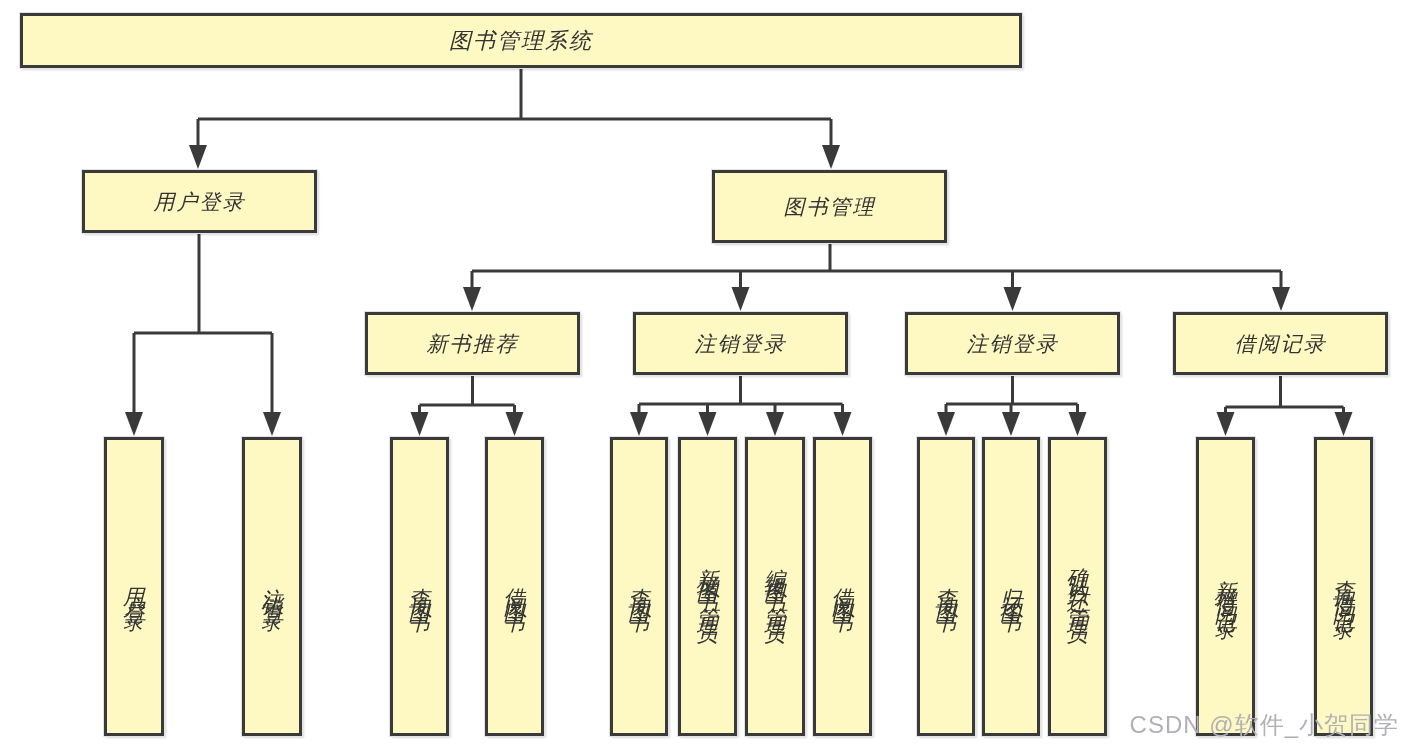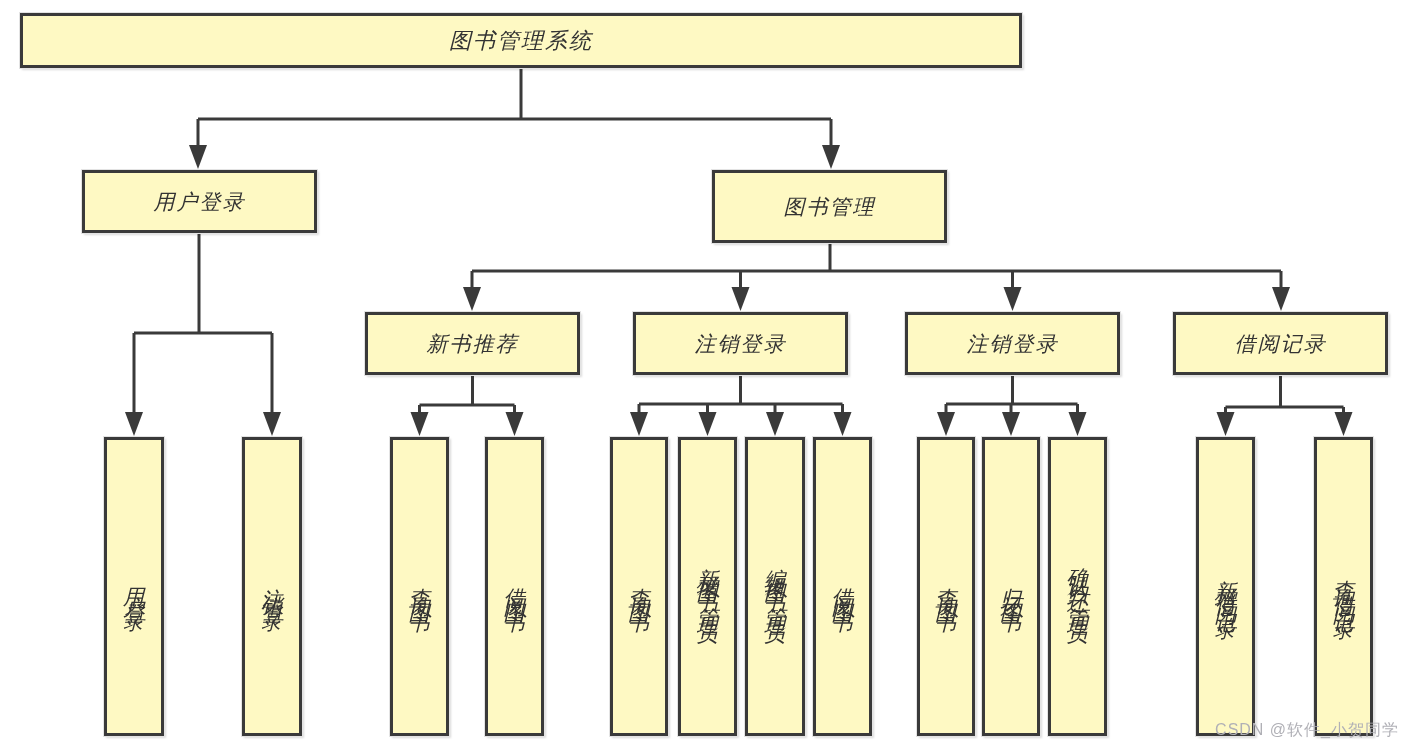--- a/index.html
+++ b/index.html
@@ -46,21 +46,21 @@
     text-orientation: mixed;
     font-size: 21px;
     line-height: 1.1;
     letter-spacing: 8px;
   }
   .watermark {
     position: absolute;
     right: 6px;
     bottom: 6px;
     z-index: 5;
-    font-size: 16px;
+    font-size: 24px;
     letter-spacing: 1px;
     color: var(--watermark);
     pointer-events: none;
     white-space: nowrap;
   }
 </style>
 </head>
 <body>
 
 <div class="canvas">

